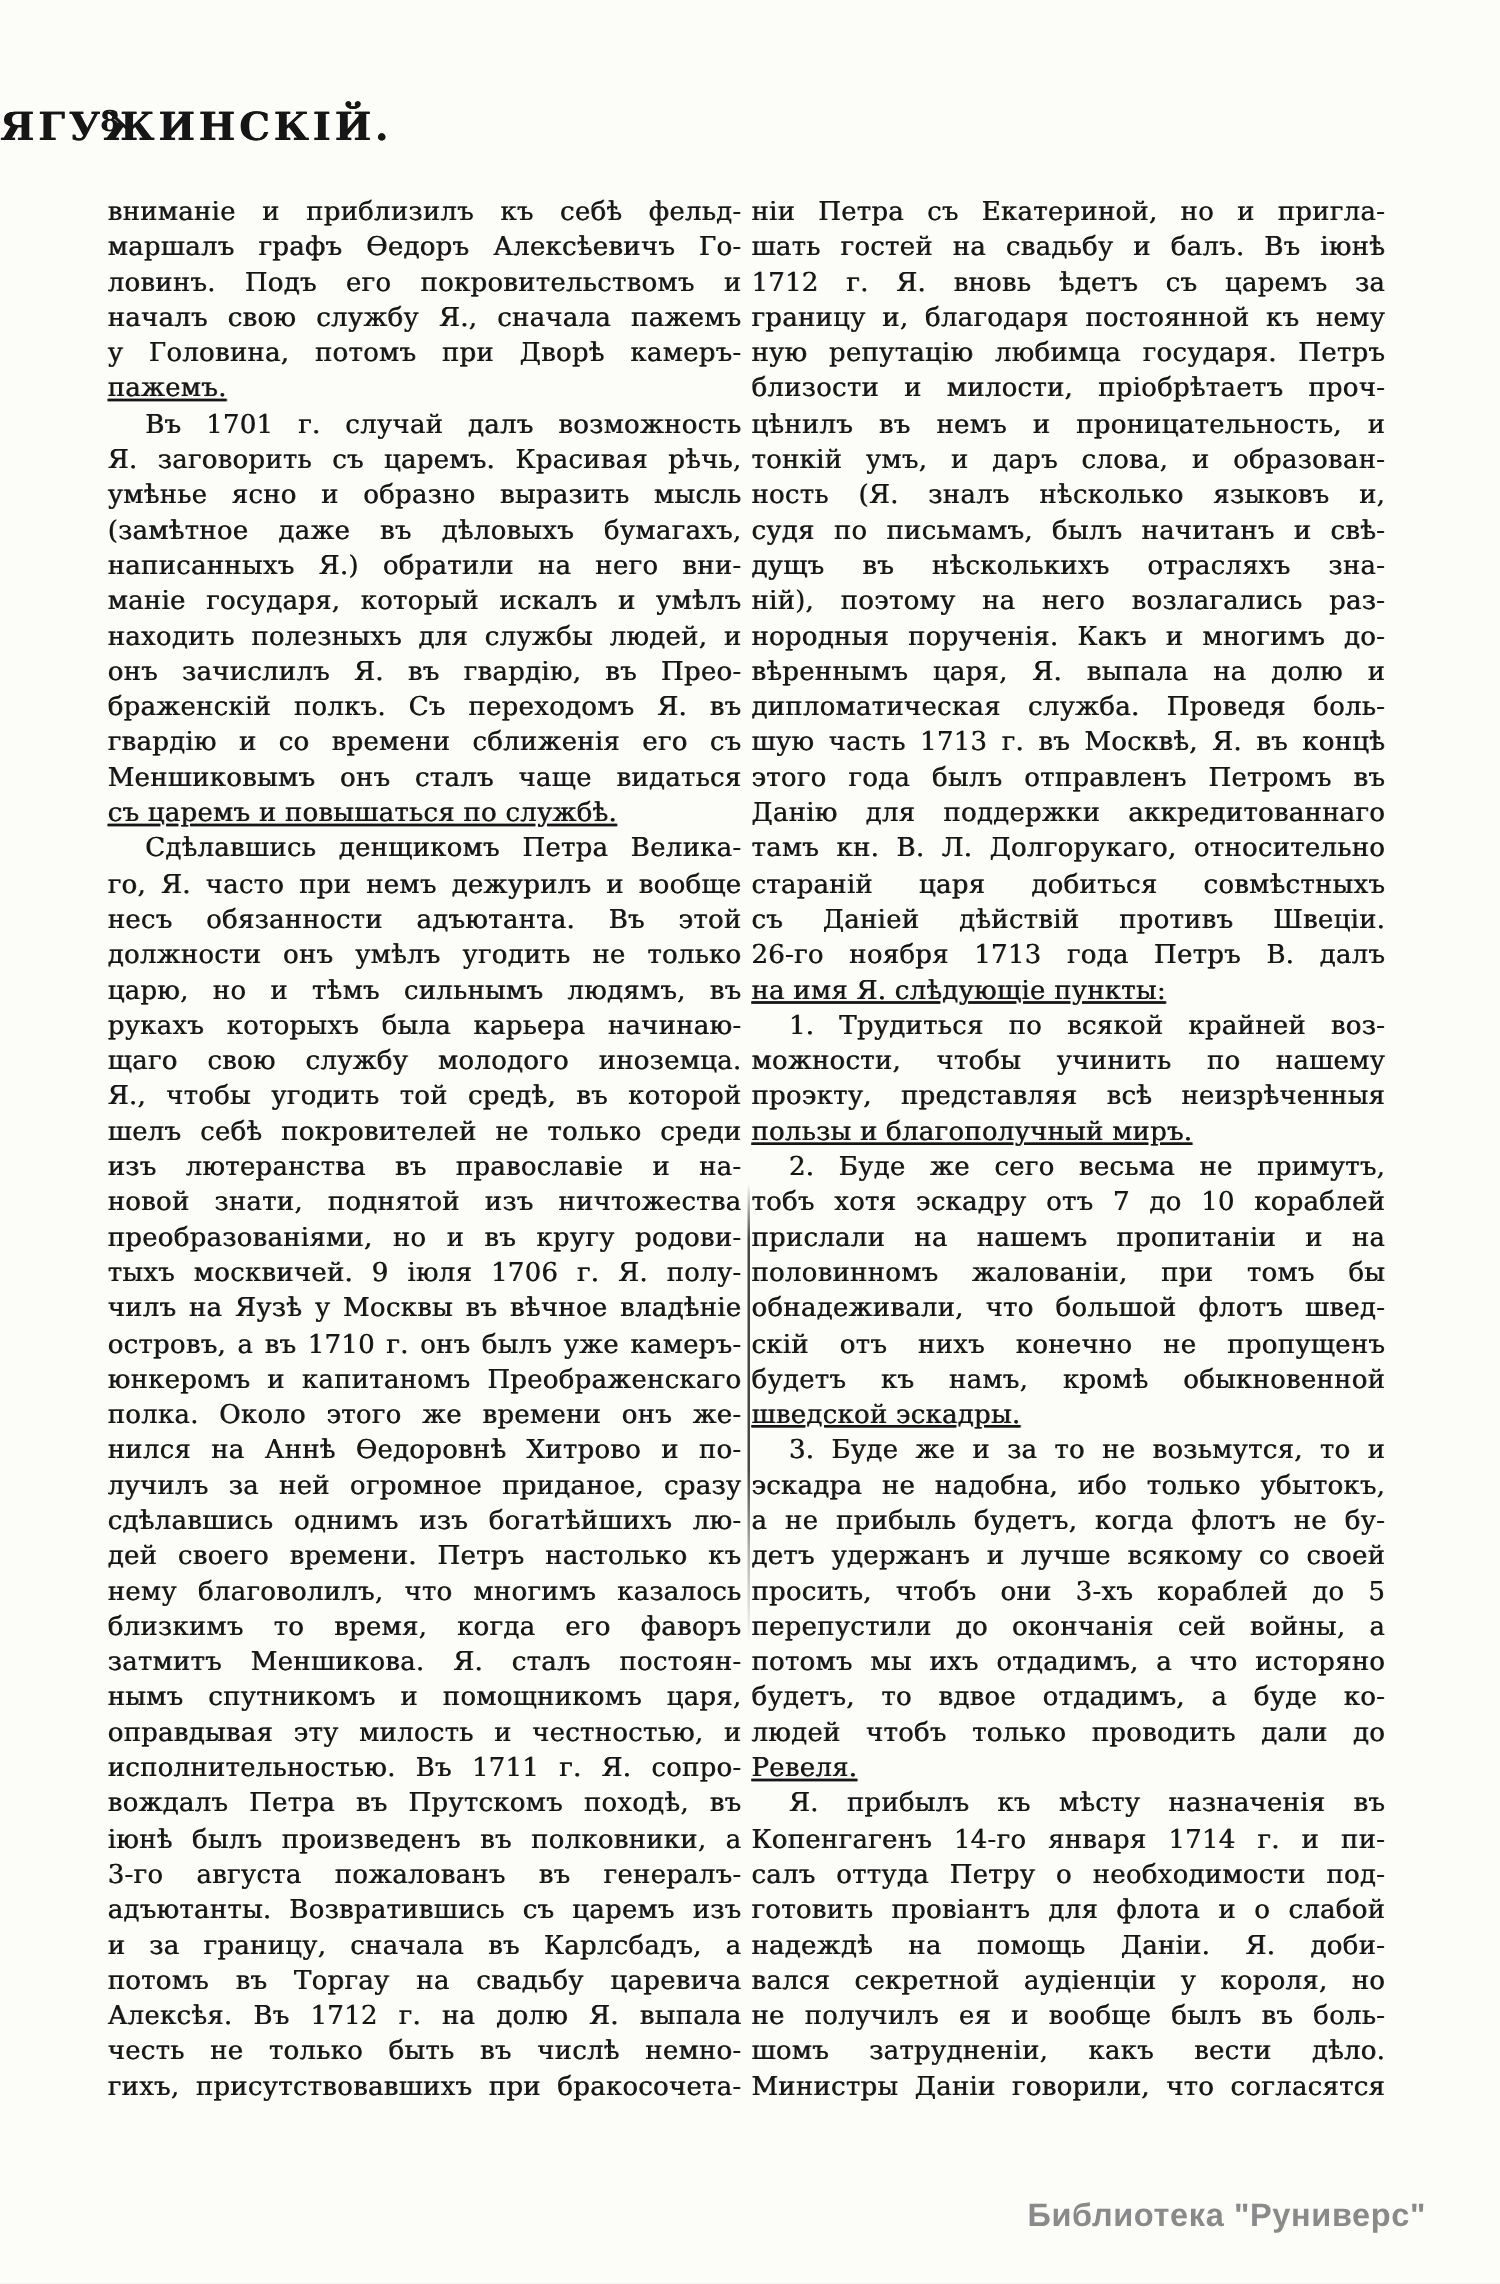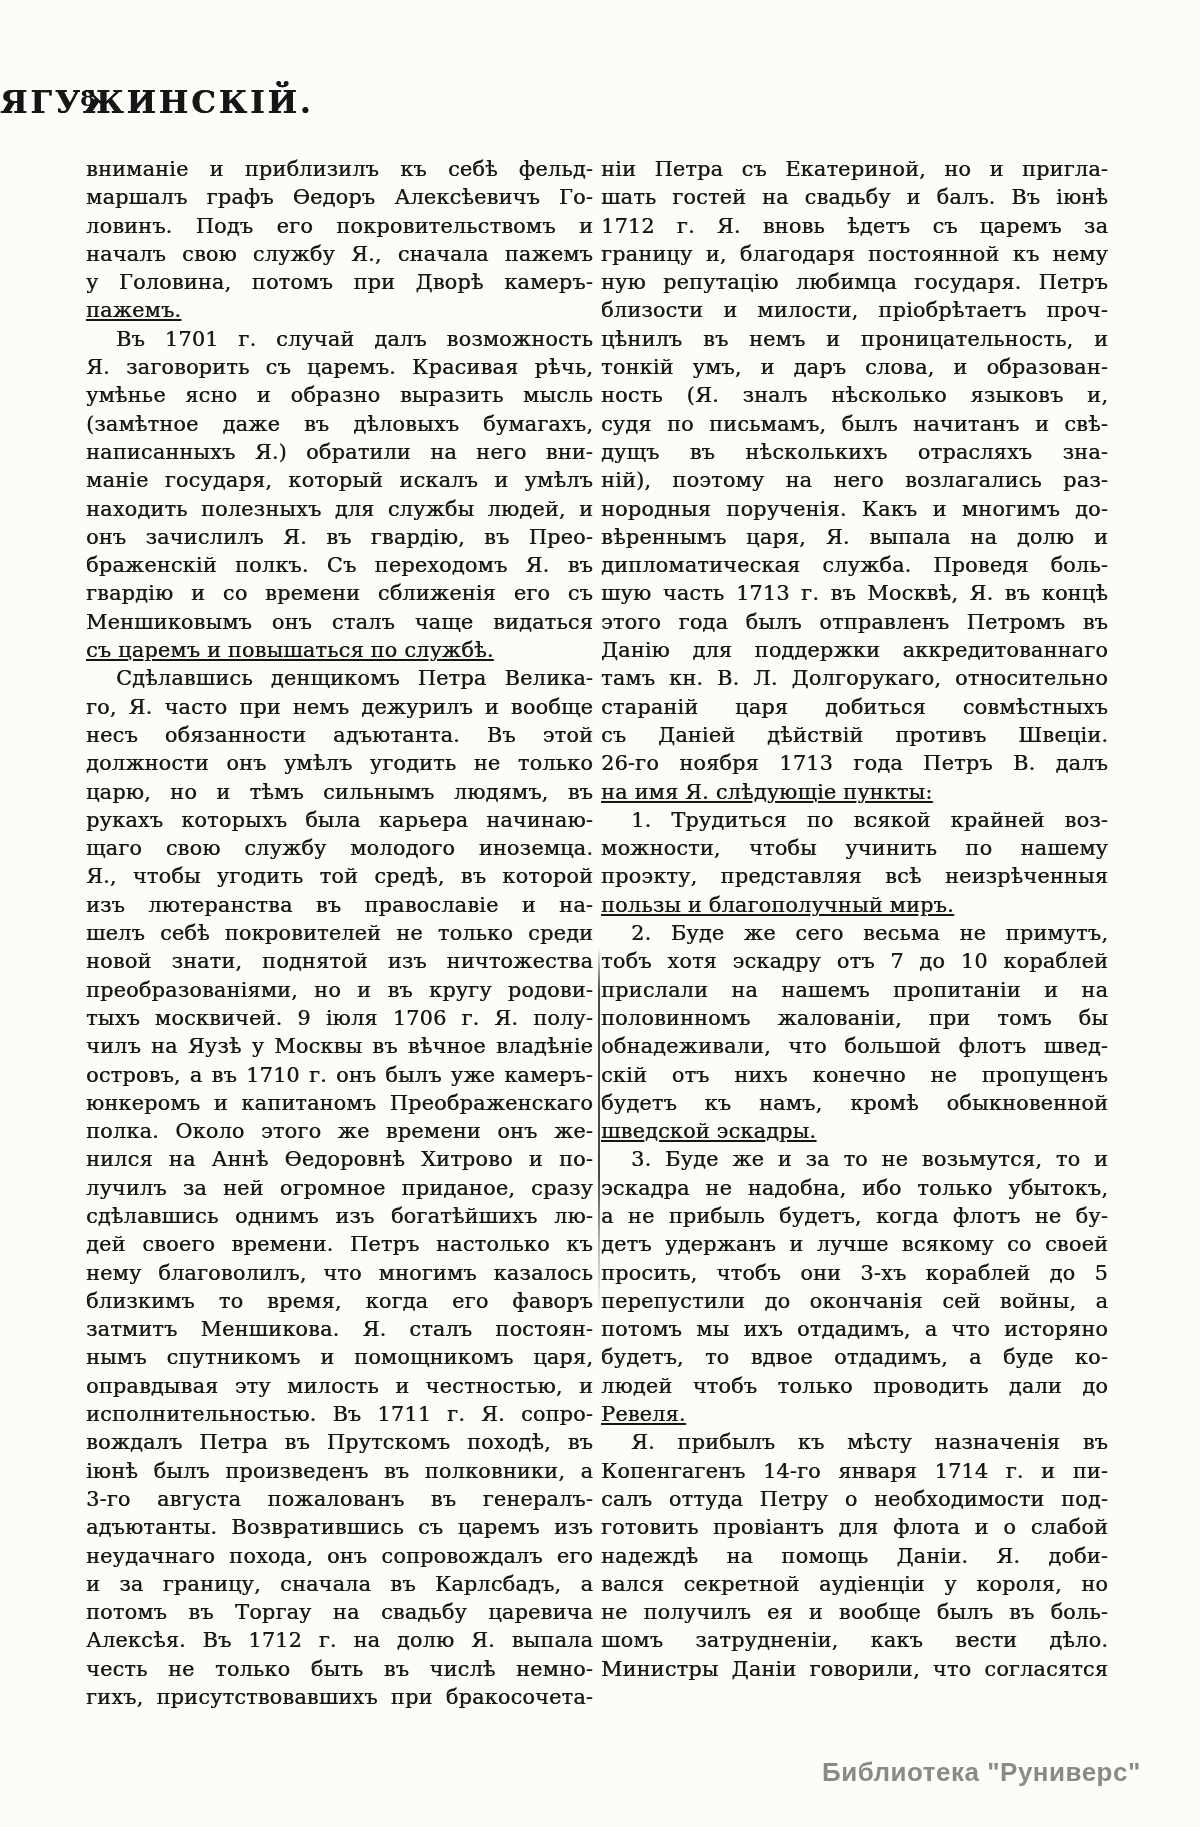--- a/index.html
+++ b/index.html
@@ -113,22 +113,22 @@
         <div class="line">Меншиковымъ онъ сталъ чаще видаться</div>
         <div class="line no-just">съ царемъ и повышаться по службѣ.</div>
         <div class="line indent">Сдѣлавшись денщикомъ Петра Велика-</div>
         <div class="line">го, Я. часто при немъ дежурилъ и вообще</div>
         <div class="line">несъ обязанности адъютанта. Въ этой</div>
         <div class="line">должности онъ умѣлъ угодить не только</div>
         <div class="line">царю, но и тѣмъ сильнымъ людямъ, въ</div>
         <div class="line">рукахъ которыхъ была карьера начинаю-</div>
         <div class="line">щаго свою службу молодого иноземца.</div>
         <div class="line">Я., чтобы угодить той средѣ, въ которой</div>
+        <div class="line">шелъ себѣ покровителей не только среди</div>
         <div class="line">изъ лютеранства въ православіе и на-</div>
-        <div class="line">шелъ себѣ покровителей не только среди</div>
         <div class="line">новой знати, поднятой изъ ничтожества</div>
         <div class="line">преобразованіями, но и въ кругу родови-</div>
         <div class="line">тыхъ москвичей. 9 іюля 1706 г. Я. полу-</div>
         <div class="line">чилъ на Яузѣ у Москвы въ вѣчное владѣніе</div>
         <div class="line">островъ, а въ 1710 г. онъ былъ уже камеръ-</div>
         <div class="line">юнкеромъ и капитаномъ Преображенскаго</div>
         <div class="line">полка. Около этого же времени онъ же-</div>
         <div class="line">нился на Аннѣ Ѳедоровнѣ Хитрово и по-</div>
         <div class="line">лучилъ за ней огромное приданое, сразу</div>
         <div class="line">сдѣлавшись однимъ изъ богатѣйшихъ лю-</div>
@@ -136,21 +136,20 @@
         <div class="line">нему благоволилъ, что многимъ казалось</div>
         <div class="line">близкимъ то время, когда его фаворъ</div>
         <div class="line">затмитъ Меншикова. Я. сталъ постоян-</div>
         <div class="line">нымъ спутникомъ и помощникомъ царя,</div>
         <div class="line">оправдывая эту милость и честностью, и</div>
         <div class="line">исполнительностью. Въ 1711 г. Я. сопро-</div>
         <div class="line">вождалъ Петра въ Прутскомъ походѣ, въ</div>
         <div class="line">іюнѣ былъ произведенъ въ полковники, а</div>
         <div class="line">3-го августа пожалованъ въ генералъ-</div>
         <div class="line">адъютанты. Возвратившись съ царемъ изъ</div>
-        <div class="line">неудачнаго похода, онъ сопровождалъ его</div>
         <div class="line">и за границу, сначала въ Карлсбадъ, а</div>
         <div class="line">потомъ въ Торгау на свадьбу царевича</div>
         <div class="line">Алексѣя. Въ 1712 г. на долю Я. выпала</div>
         <div class="line">честь не только быть въ числѣ немно-</div>
         <div class="line">гихъ, присутствовавшихъ при бракосочета-</div>
       </div>
     <div class="col">
         <div class="line">ніи Петра съ Екатериной, но и пригла-</div>
         <div class="line">шать гостей на свадьбу и балъ. Въ іюнѣ</div>
         <div class="line">1712 г. Я. вновь ѣдетъ съ царемъ за</div>

